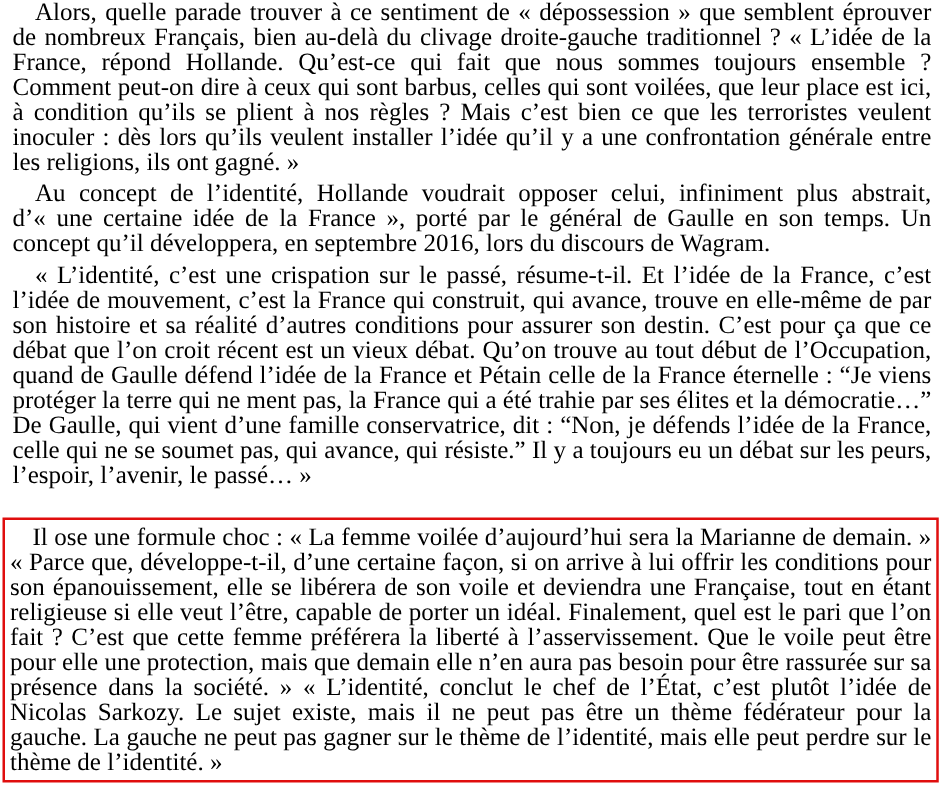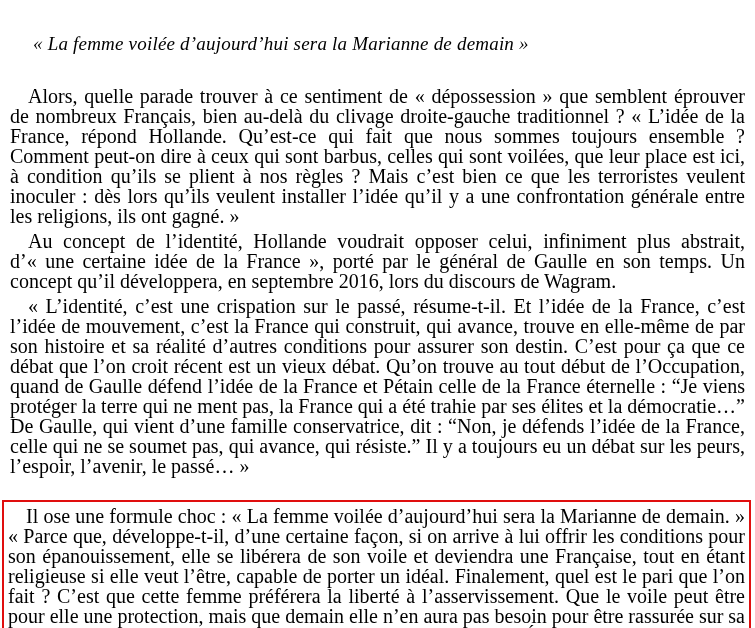--- a/index.html
+++ b/index.html
@@ -42,21 +42,20 @@
   }
   .highlight-box p {
     margin: 0;
   }
 </style>
 </head>
 <body>
 
 <div class="page" style="background: rgb(255, 255, 255); color: rgb(0, 0, 0);">
 
-  <h1 class="title">«&nbsp;La femme voilée d’aujourd’hui sera la Marianne de demain&nbsp;»</h1>
 
   <div class="body-text">
 
     <p>Alors, quelle parade trouver à ce sentiment de «&nbsp;dépossession&nbsp;» que semblent éprouver de nombreux Français, bien au-delà du clivage droite-gauche traditionnel&nbsp;? «&nbsp;L’idée de la France, répond Hollande. Qu’est-ce qui fait que nous sommes toujours ensemble&nbsp;? Comment peut-on dire à ceux qui sont barbus, celles qui sont voilées, que leur place est ici, à condition qu’ils se plient à nos règles&nbsp;? Mais c’est bien ce que les terroristes veulent inoculer&nbsp;: dès lors qu’ils veulent installer l’idée qu’il y a une confrontation générale entre les religions, ils ont gagné.&nbsp;»</p>
 
     <p>Au concept de l’identité, Hollande voudrait opposer celui, infiniment plus abstrait, d’«&nbsp;une certaine idée de la France&nbsp;», porté par le général de Gaulle en son temps. Un concept qu’il développera, en septembre 2016, lors du discours de Wagram.</p>
 
     <p>«&nbsp;L’identité, c’est une crispation sur le passé, résume-t-il. Et l’idée de la France, c’est l’idée de mouvement, c’est la France qui construit, qui avance, trouve en elle-même de par son histoire et sa réalité d’autres conditions pour assurer son destin. C’est pour ça que ce débat que l’on croit récent est un vieux débat. Qu’on trouve au tout début de l’Occupation, quand de Gaulle défend l’idée de la France et Pétain celle de la France éternelle&nbsp;: “Je viens protéger la terre qui ne ment pas, la France qui a été trahie par ses élites et la démocratie…” De Gaulle, qui vient d’une famille conservatrice, dit&nbsp;: “Non, je défends l’idée de la France, celle qui ne se soumet pas, qui avance, qui résiste.” Il y a toujours eu un débat sur les peurs, l’espoir, l’avenir, le passé…&nbsp;»</p>
 
     <div class="highlight-box" style="border-color: rgb(224, 14, 14); border-width: 2px;">

